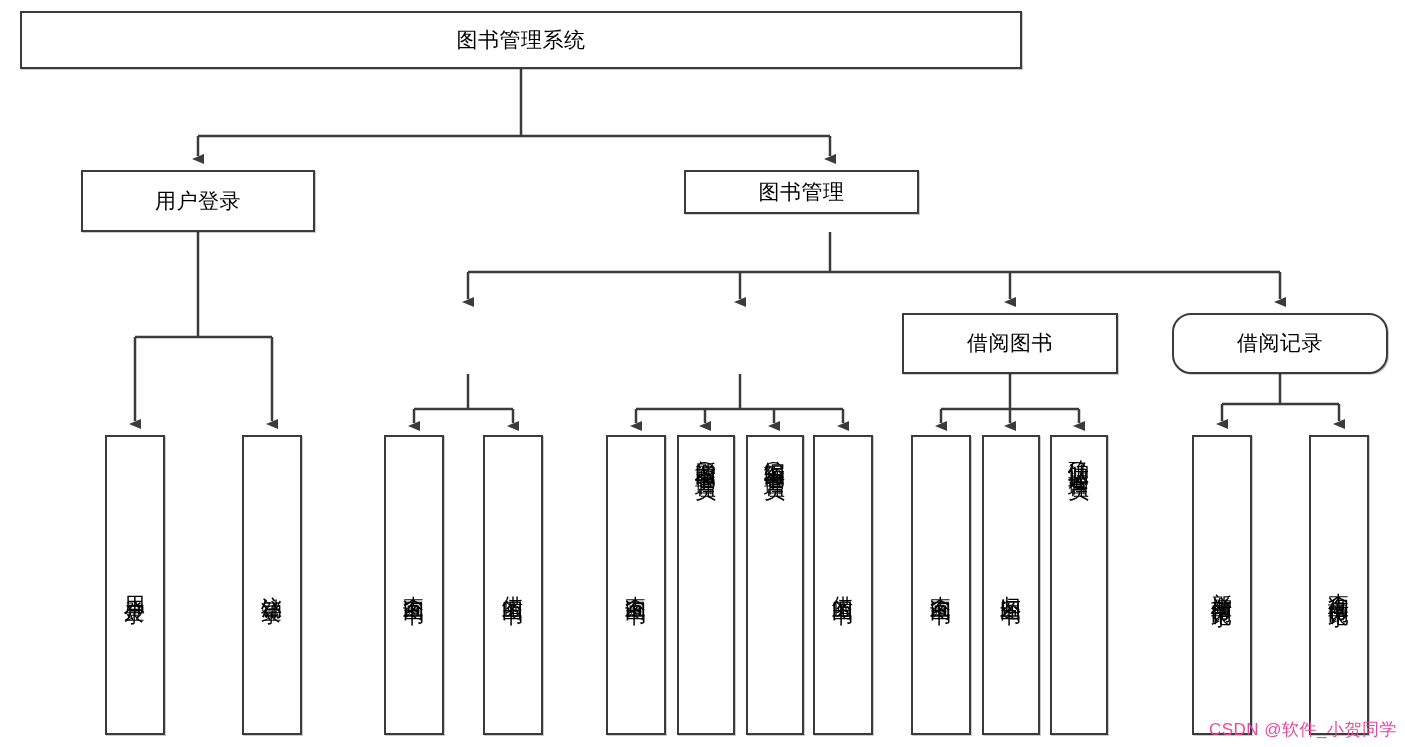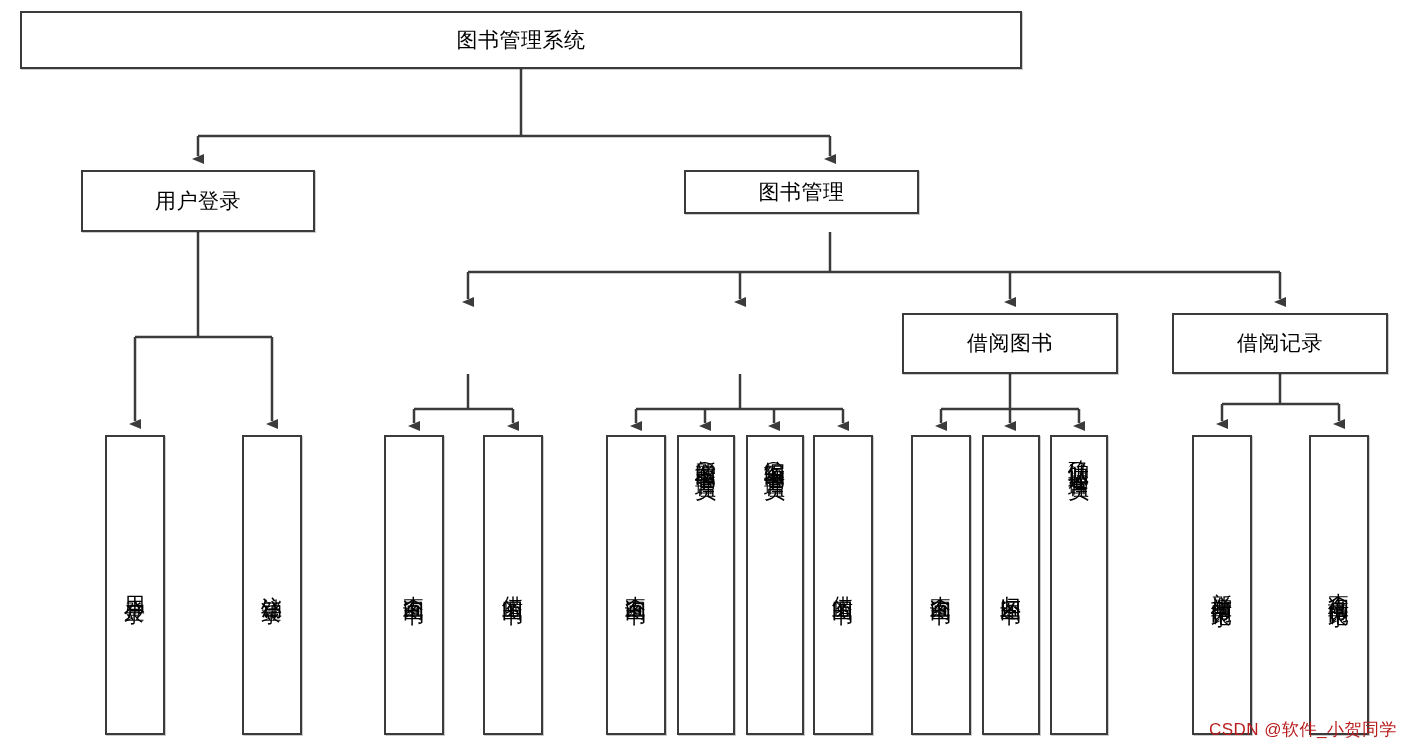--- a/index.html
+++ b/index.html
@@ -64,21 +64,21 @@
   }
   .node.vertical.vcenter {
     align-items: center;
     padding-top: 0;
   }
   .watermark {
     position: absolute;
     right: 8px;
     bottom: 6px;
     font-size: 17px;
-    color: #b91c1c;
+    color: #ec4899;
     letter-spacing: 0.5px;
     white-space: nowrap;
     user-select: none;
   }
 </style>
 </head>
 <body>
 
 <div id="diagram-root">
 
@@ -151,21 +151,21 @@
   <div class="node horizontal" style="left:81px; top:170px; width:234px; height:62px;">
     <span class="node-label">用户登录</span>
   </div>
   <div class="node horizontal" style="left:684px; top:170px; width:235px; height:44px;">
     <span class="node-label">图书管理</span>
   </div>
 
   <div class="node horizontal" style="left:902px; top:313px; width:216px; height:61px;">
     <span class="node-label">借阅图书</span>
   </div>
-  <div class="node horizontal" style="left:1172px; top:313px; width:216px; height:61px;">
+  <div class="node horizontal" style="left:1172px; top:313px; width:216px; height:61px;border-radius:19px;">
     <span class="node-label">借阅记录</span>
   </div>
 
   <div class="node vertical vcenter" style="left:105px; top:435px; width:60px; height:300px;">
     <span class="node-label">用户登录</span>
   </div>
   <div class="node vertical vcenter" style="left:242px; top:435px; width:60px; height:300px;">
     <span class="node-label">注销登录</span>
   </div>
 

